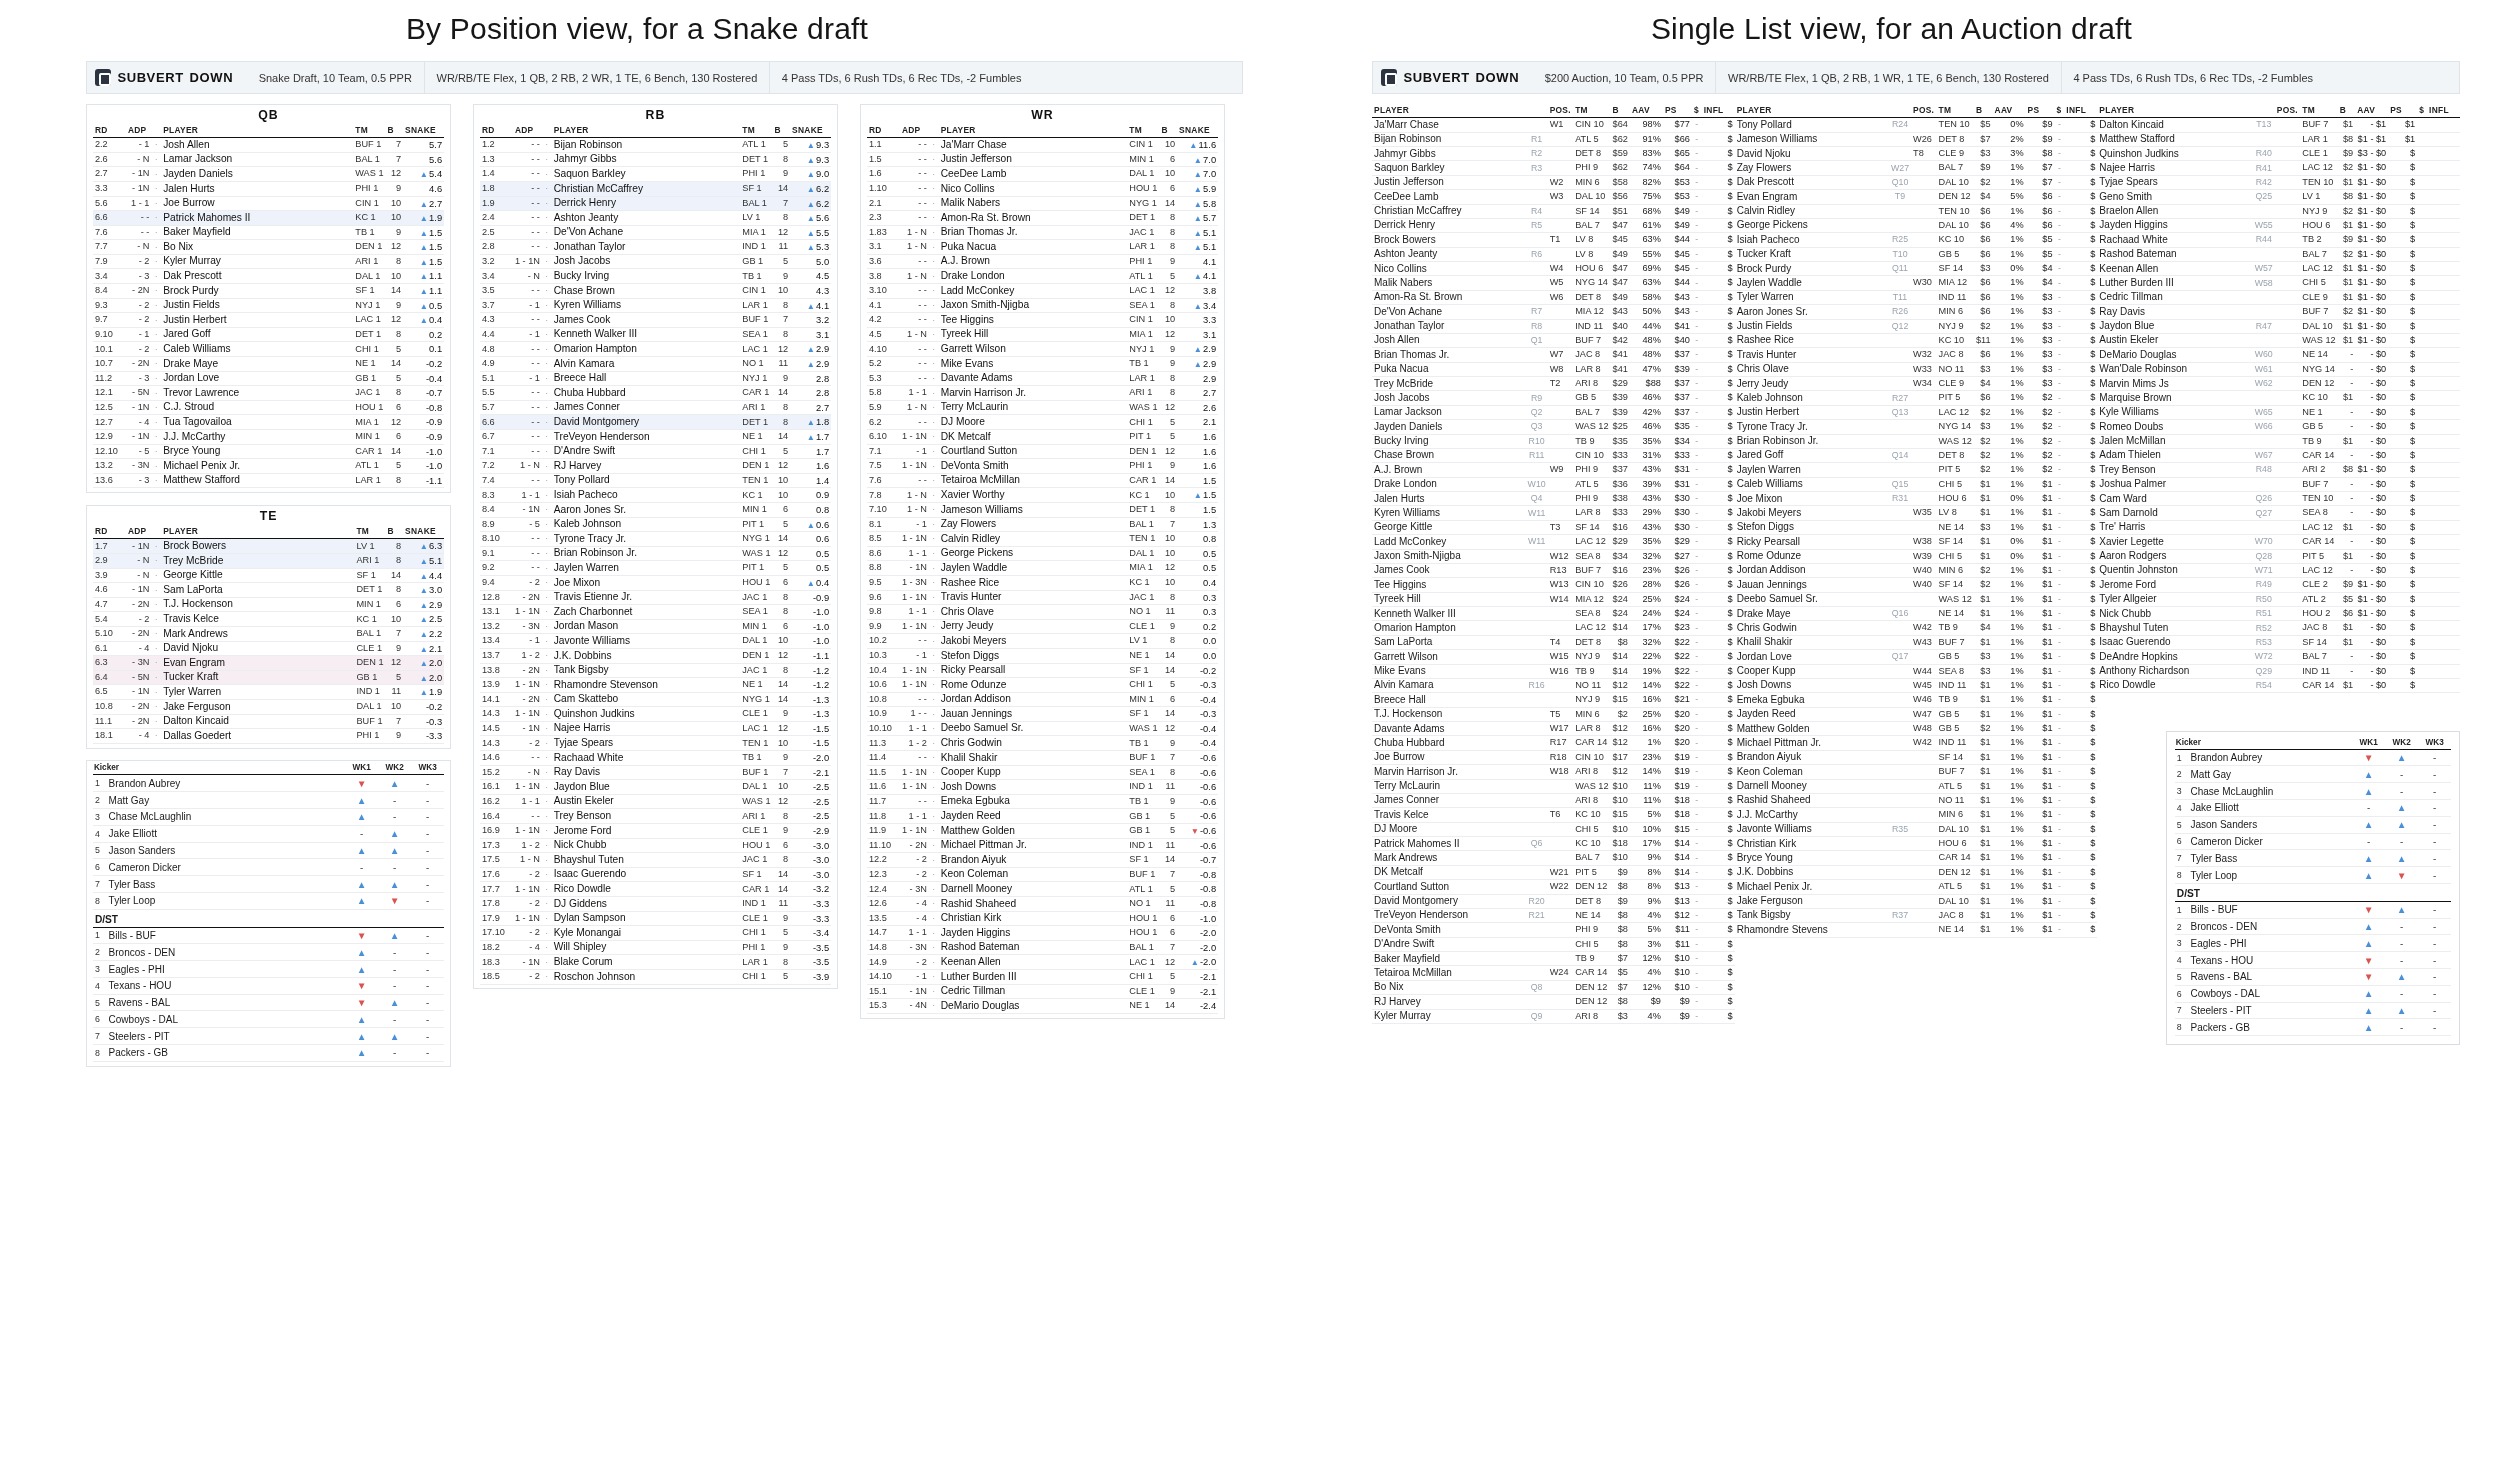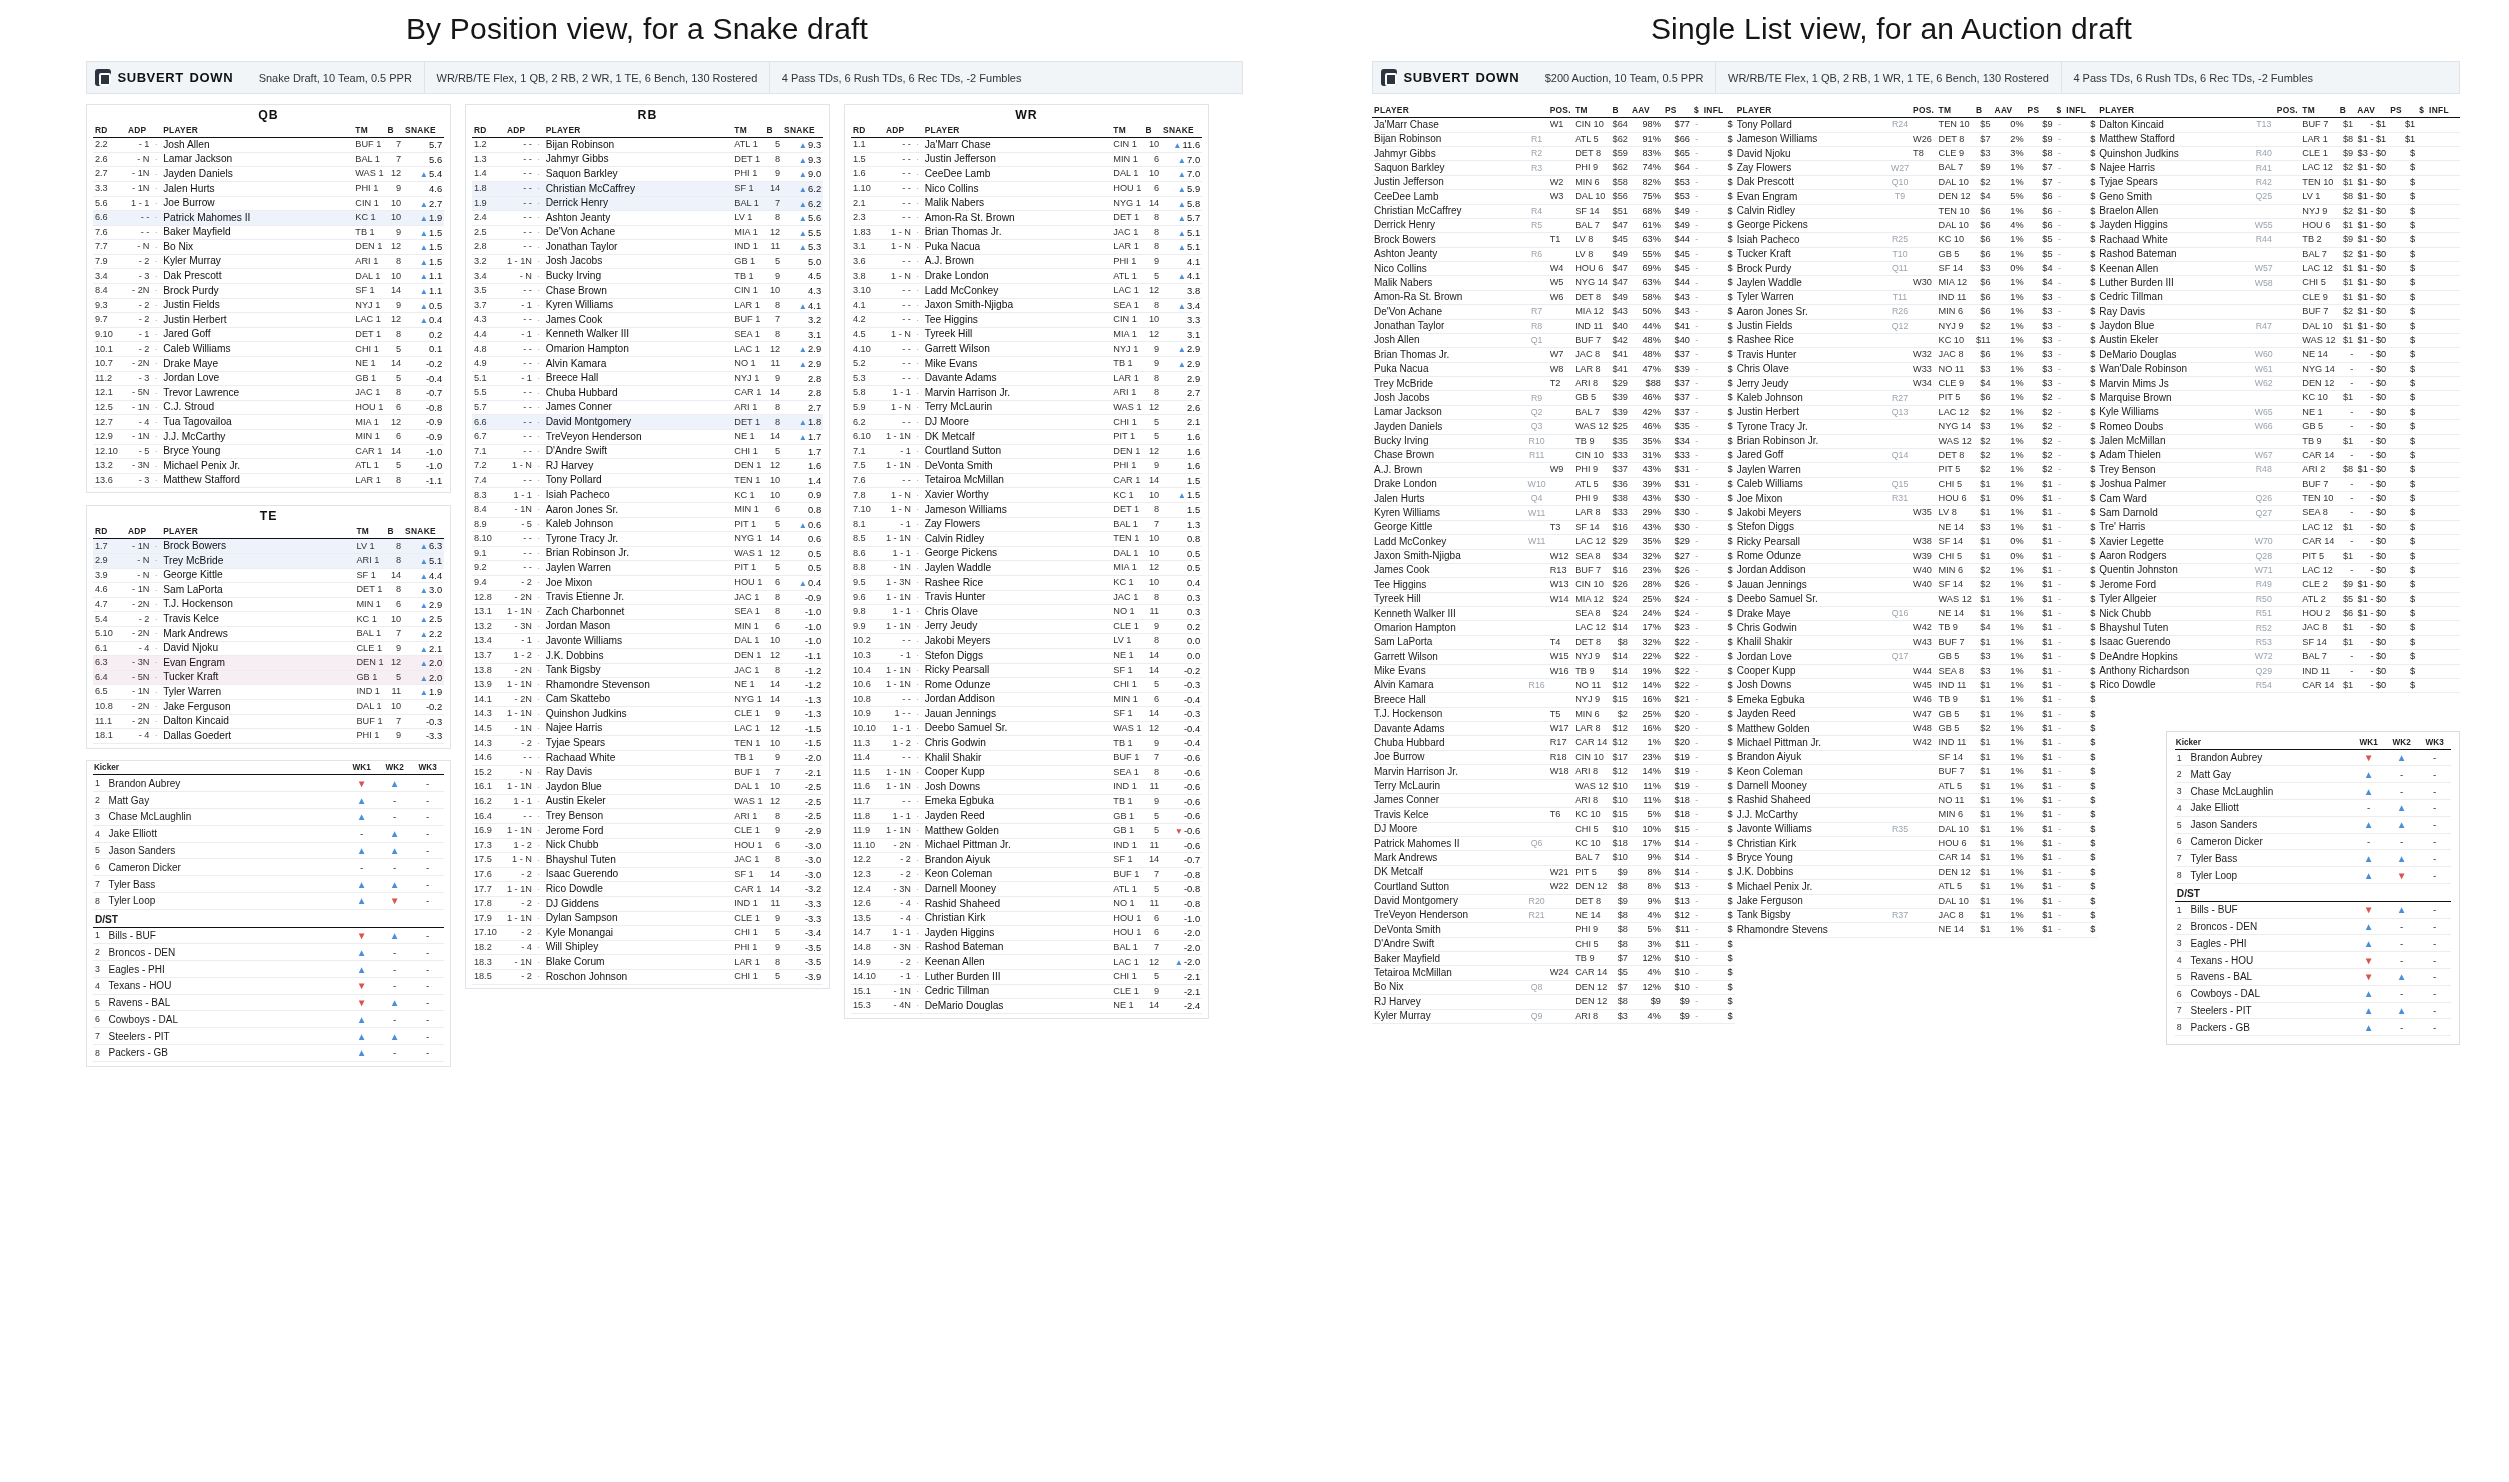--- a/index.html
+++ b/index.html
@@ -106,21 +106,21 @@
   table.mini td { padding:2.4px 2px; border-bottom:1px solid #ededf0; white-space:nowrap;}
   table.mini td.num { width:13.7px; color:#333; font-size:8.8px;}
   table.mini td.nm { font-size:10px;}
   table.mini td.wk { width:33px; text-align:center; font-size:9.8px;}
   .secthead { font-weight:700; font-size:10.2px; padding:3.9px 2px 2px 2px; border-bottom:1.3px solid #111;}
 
   
   #leftPanel { position:absolute; left:86px; top:61px; width:1157px; }
   #rightPanel { position:absolute; left:1372px; top:61px; width:1088px; }
 
-  .cols3 { display:flex; gap:14px; margin-top:9.8px; }
+  .cols3 { display:flex; gap:22px; margin-top:9.8px; }
   .col { width: 365px; }
 
   .stack { margin-top: 11.8px; }
 
   
   .bigcols { display:flex; gap:0px; margin-top:9.8px; }
   .bigcol { flex: 1 1 0; }
 
   .rt-table { font-size: 9.4px; }
   .rt-table td { padding:1.5px 2px; }

